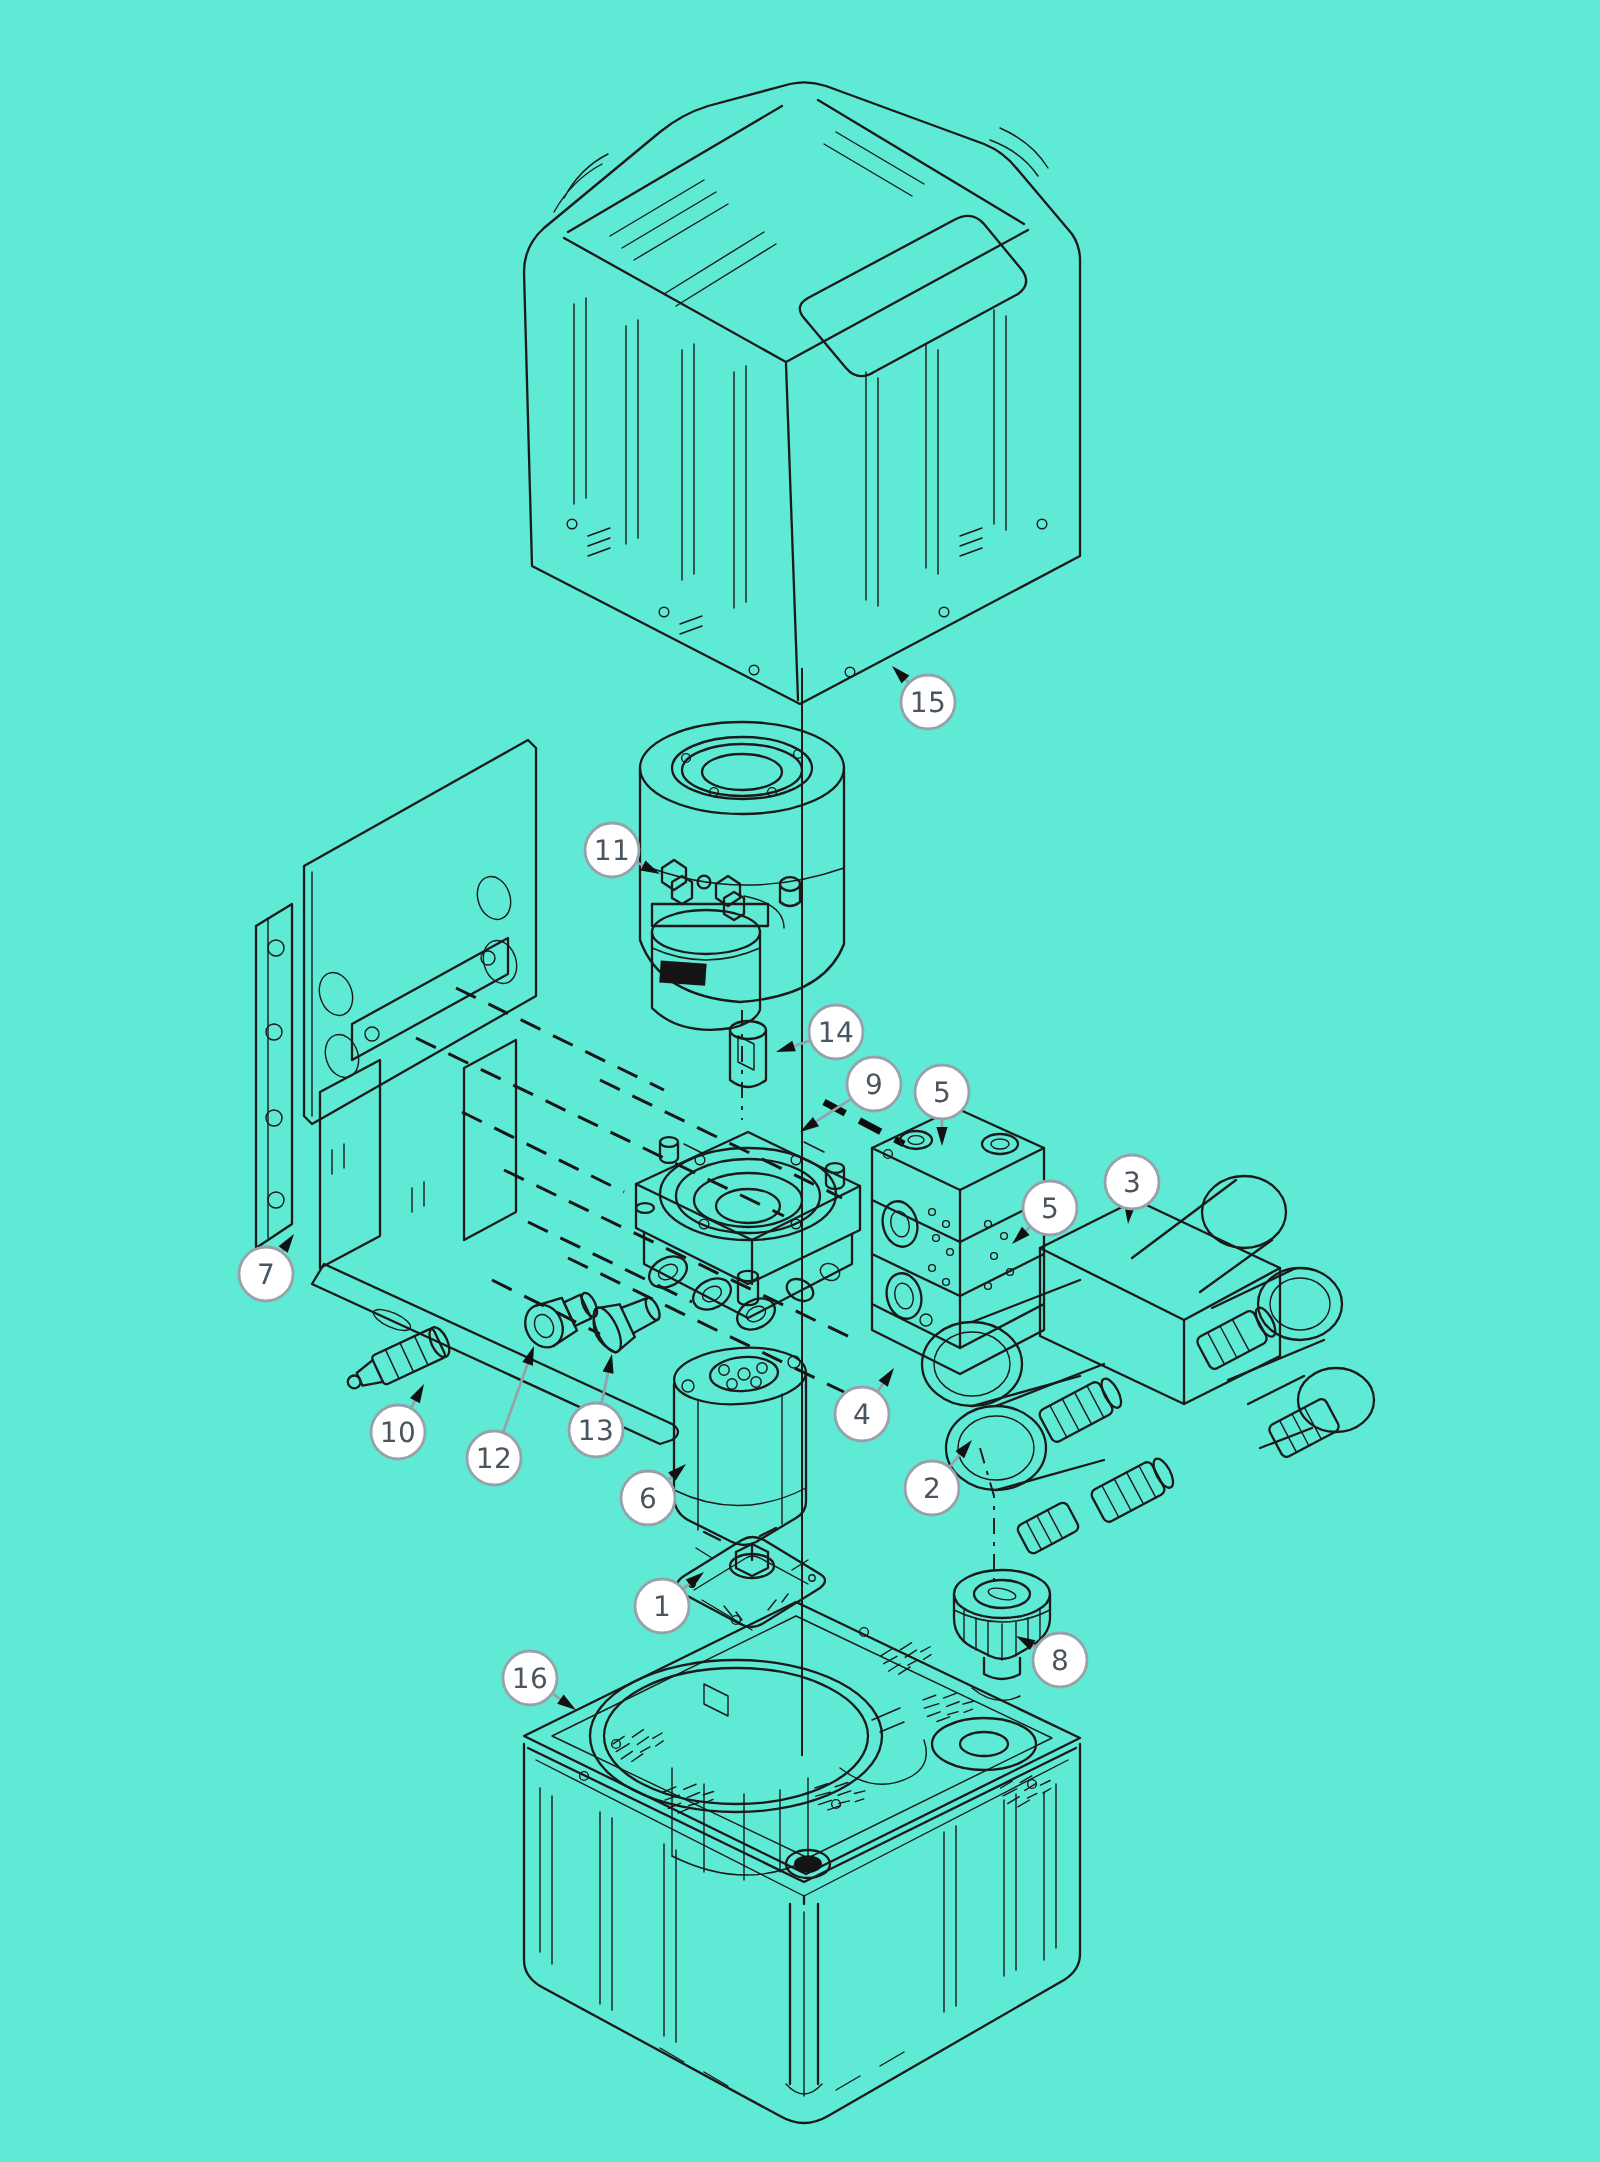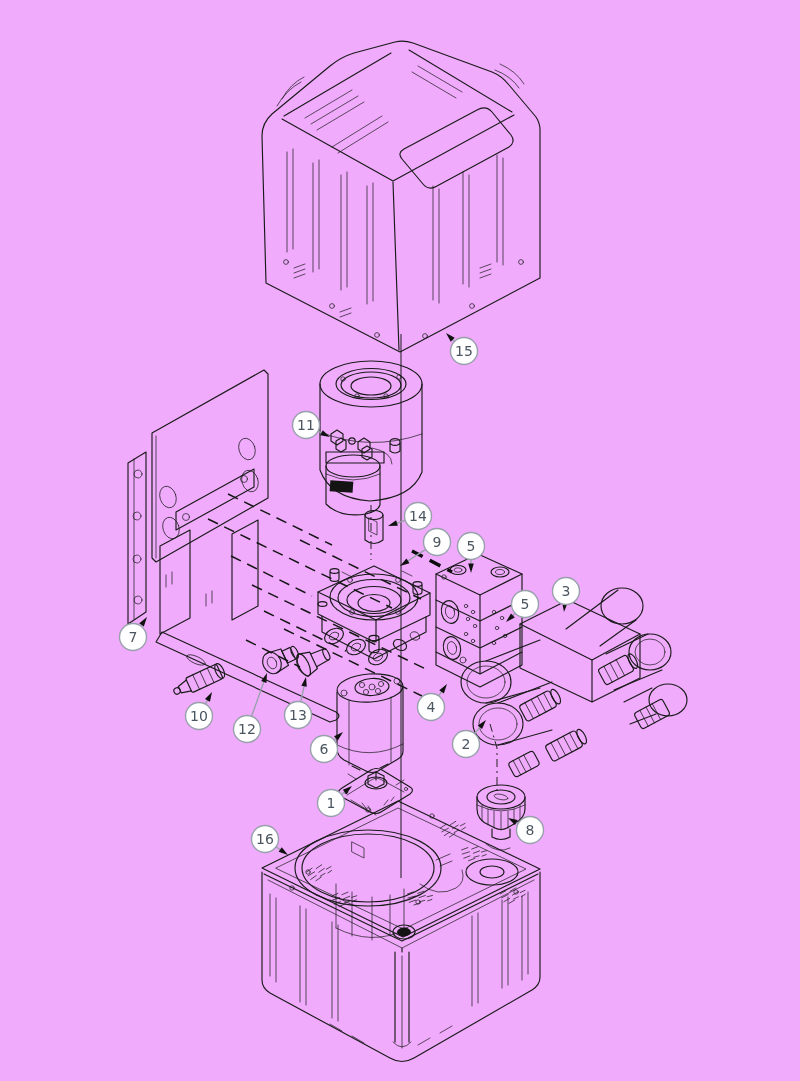--- a/index.html
+++ b/index.html
@@ -1,16 +1,16 @@
 <!DOCTYPE html>
 <html><head>
 <meta charset="utf-8">
 <style>
   html,body{margin:0;padding:0;background:#fff;}
-  .page{position:relative;width:800px;height:1081px;background:#f0abfc;overflow:hidden;
+  .page{position:relative;width:800px;height:1081px;background:#5eead4;overflow:hidden;
         font-family:"DejaVu Sans",sans-serif;}
   svg{display:block;}
   .ln  {fill:none;stroke:#1a1a1a;stroke-width:1.15;stroke-linecap:round;stroke-linejoin:round;}
   .thin{fill:none;stroke:#1a1a1a;stroke-width:0.7;stroke-linecap:round;stroke-linejoin:round;}
   .blk {fill:#141414;stroke:none;}
   .dash{fill:none;stroke:#161616;stroke-width:1.5;stroke-dasharray:11 7;stroke-linecap:butt;}
   .dashb{fill:none;stroke:#0c0c0c;stroke-width:3.4;stroke-dasharray:12 8;stroke-linecap:butt;}
   .ctr {fill:none;stroke:#1a1a1a;stroke-width:0.95;stroke-dasharray:8 4 2 4;stroke-linecap:butt;}
   .axis{fill:none;stroke:#1a1a1a;stroke-width:1.0;stroke-linecap:butt;}
   .co-c{fill:#ffffff;}

